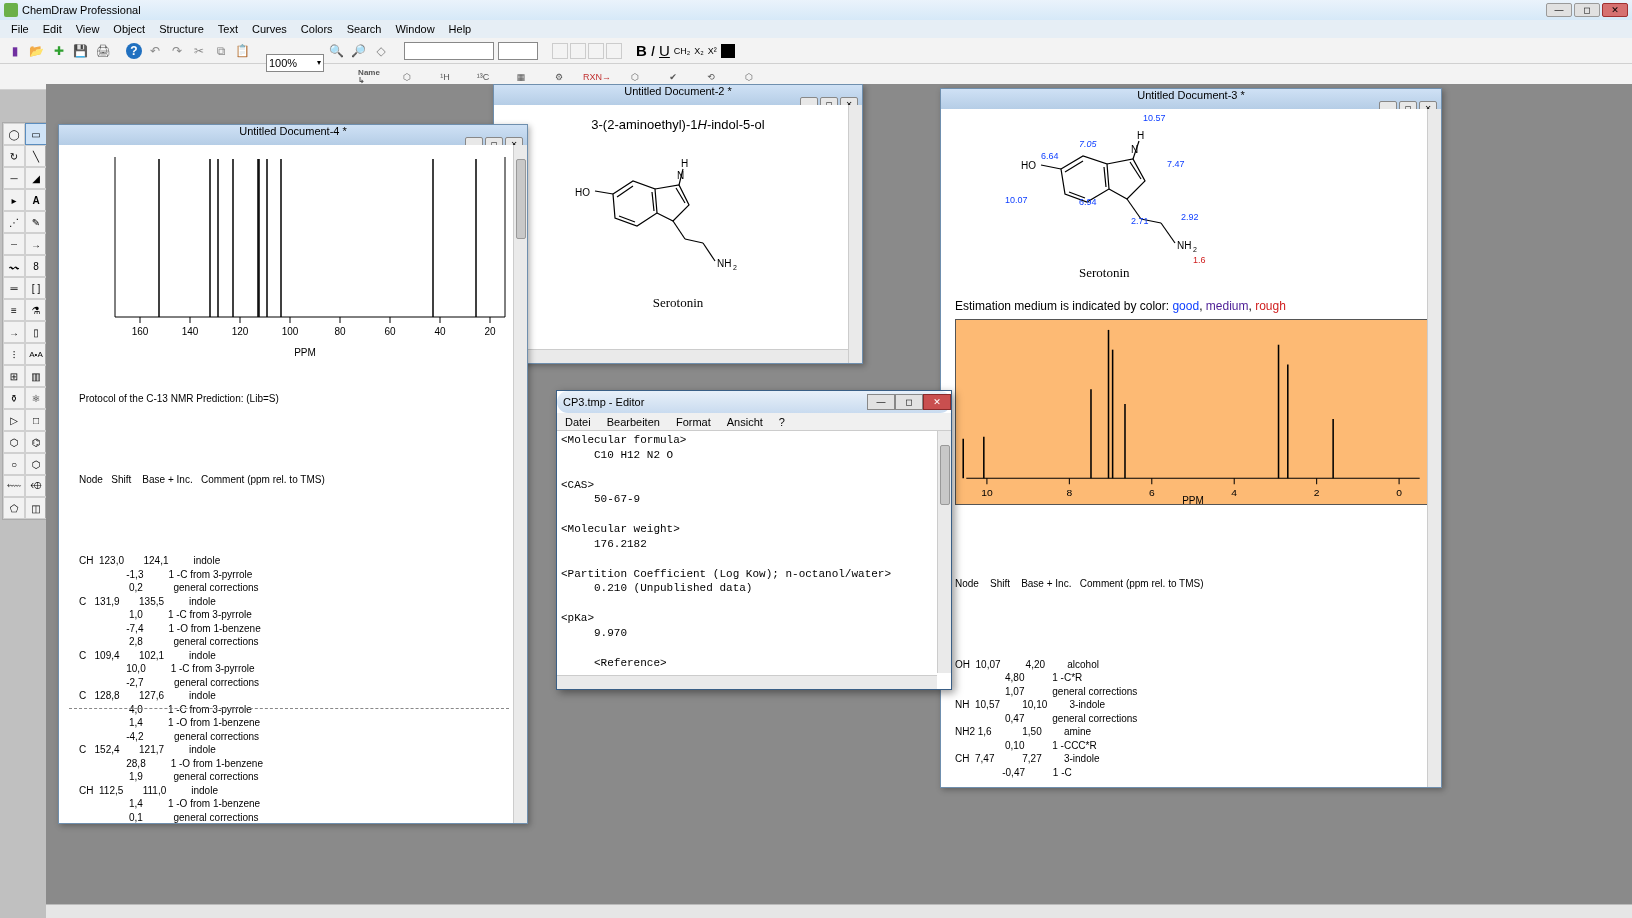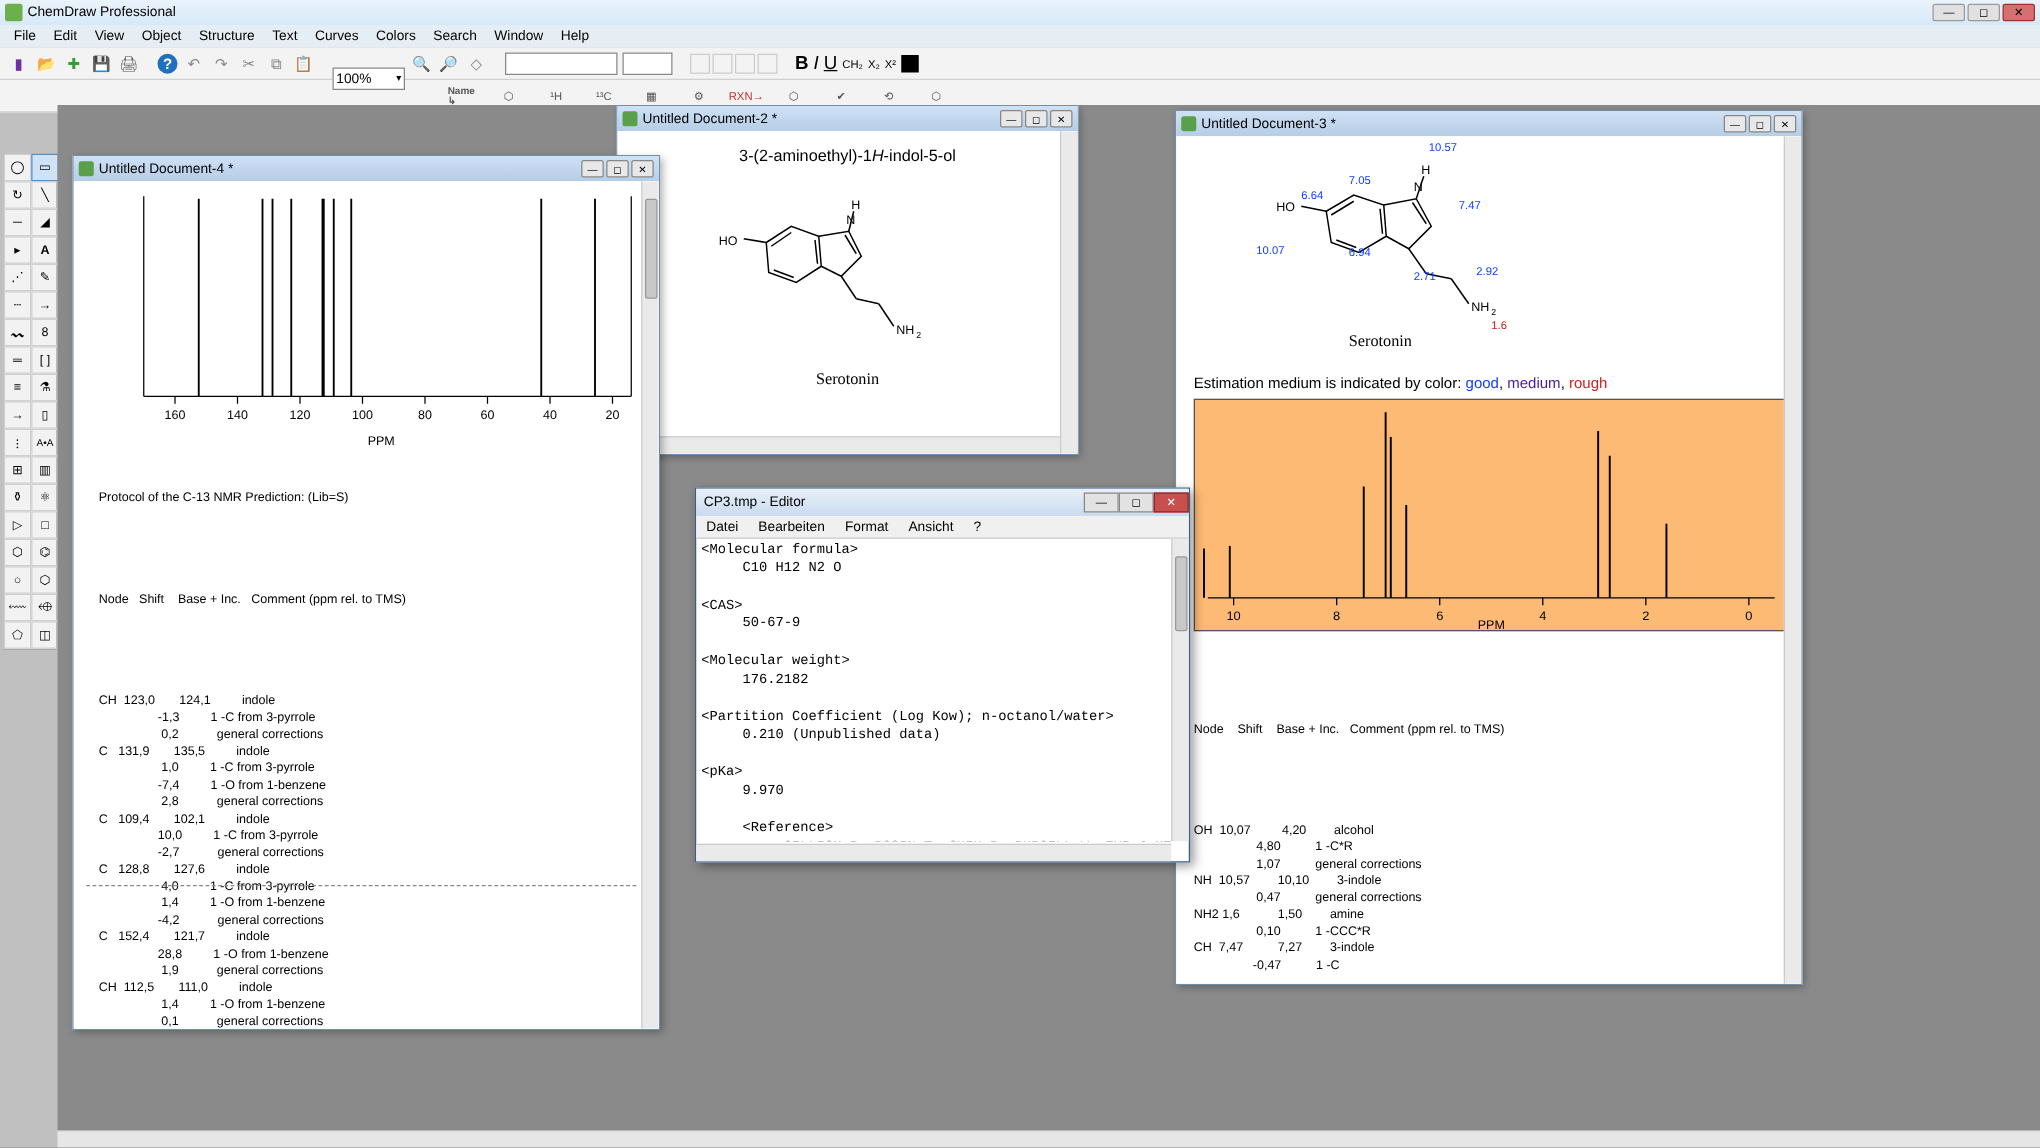--- a/index.html
+++ b/index.html
@@ -40,21 +40,21 @@
 
 .tool-palette { position:absolute; left:2px; top:122px; width:44px; background:#f2f2f2; border:1px solid #aaa; display:grid; grid-template-columns:1fr 1fr; }
 .tool-palette div { width:22px; height:22px; border:1px solid #d0d0d0; display:flex; align-items:center; justify-content:center; font-size:10px;}
 .tool-palette div.sel{background:#cfe3f7; border:1px solid #5a8dbf;}
 
 
 .workspace { position:absolute; left:46px; top:84px; right:0; bottom:14px; background:#8a8a8a; overflow:hidden;}
 
 
 .mdi { position:absolute; background:#fff; border:1px solid #6f8fae; box-shadow:2px 2px 6px rgba(0,0,0,0.3);}
-.mdi .mdi-title { height:20px; background:linear-gradient(#cfe1f5,#b5cde6); display:flex; align-items:center; font-size:11px; padding:0 4px;}
+.mdi .mdi-title { height:20px; background:linear-gradient(#cfe1f5,#b5cde6); display:flex; align-items:center; font-size:11px; padding:0 4px;flex-direction:column;}
 .mdi .mdi-title .wicon{width:12px;height:12px;background:#5aa04a;border-radius:2px;margin-right:4px;}
 .mdi .mdi-title .wbtns{margin-left:auto;display:flex;gap:2px;}
 .mdi .mdi-title .wbtns span{width:18px;height:14px;border:1px solid #888;background:#e8e8e8;border-radius:2px;display:flex;align-items:center;justify-content:center;font-size:8px;}
 .mdi .mdi-body { position:absolute; top:20px; left:0; right:0; bottom:0; background:#fff; overflow:hidden;}
 
 
 .doc4 { left:12px; top:40px; width:470px; height:700px; }
 .doc4 .scroll-v{position:absolute;right:0;top:0;width:14px;height:100%;background:#eaeaea;border-left:1px solid #ccc;}
 .doc4 .scroll-v .thumb{position:absolute;top:14px;left:2px;width:10px;height:80px;background:#c8c8c8;border:1px solid #999;border-radius:2px;}
 .doc4 .spectrum{position:absolute;left:36px;top:2px;width:420px;height:200px;}
@@ -76,21 +76,21 @@
 .doc3 .h1-struct{position:relative;margin-left:30px;}
 .doc3 .quality{font-size:12px;margin:10px 0 4px 14px;font-family:Arial,sans-serif;}
 .doc3 .quality .good{color:#1040ff;}
 .doc3 .quality .medium{color:#4c1d95;}
 .doc3 .quality .rough{color:#d02020;}
 .doc3 .h1-spectrum{border:1px solid #555;margin:6px 10px 4px 14px;height:186px;position:relative;background:#fdba74;}
 .doc3 .h1-protocol{margin-left:14px;font-family:"Courier New",monospace;font-size:10px;white-space:pre;line-height:1.35;}
 
 
 .editor { position:absolute; left:510px; top:306px; width:396px; height:300px; border:1px solid #3a5f86; background:#fff; box-shadow:3px 3px 8px rgba(0,0,0,0.4);}
-.editor .etitle{height:22px;background:linear-gradient(#e8f0f9,#c9dbef);display:flex;align-items:center;font-size:11px;padding-left:6px;}
+.editor .etitle{height:22px;background:linear-gradient(#e8f0f9,#c9dbef);display:flex;align-items:center;font-size:11px;padding-left:6px;border-radius:11px;}
 .editor .etitle .wbtns{margin-left:auto;display:flex;}
 .editor .etitle .wbtns span{width:28px;height:16px;border:1px solid #888;display:flex;align-items:center;justify-content:center;font-size:9px;background:#e2e2e2;}
 .editor .etitle .wbtns span.close{background:#c94f4f;color:#fff;border-color:#8a2a2a;}
 .editor .emenu{height:18px;background:#f0f0f0;border-bottom:1px solid #ccc;display:flex;font-size:11px;align-items:center;}
 .editor .emenu span{padding:0 8px;}
 .editor .econtent{position:absolute;top:40px;left:2px;right:14px;bottom:16px;font-family:"Courier New",monospace;font-size:11px;white-space:pre;overflow:hidden;padding:2px;line-height:1.35;}
 .editor .escroll-v{position:absolute;right:0;top:40px;width:14px;bottom:16px;background:#eaeaea;border-left:1px solid #ccc;}
 .editor .escroll-v .thumb{position:absolute;top:14px;left:2px;width:10px;height:60px;background:#c8c8c8;border:1px solid #999;border-radius:2px;}
 .editor .escroll-h{position:absolute;left:0;bottom:0;right:14px;height:14px;background:#eaeaea;border-top:1px solid #ccc;}
 
@@ -303,21 +303,21 @@
             <line x1="190" y1="114" x2="204" y2="134"></line>
           </g>
           <text x="166" y="30" font-size="10">H</text>
           <text x="160" y="44" font-size="10">N</text>
           <text x="50" y="60" font-size="10">HO</text>
           <text x="206" y="140" font-size="10">NH</text>
           <text x="222" y="143" font-size="7">2</text>
         </svg>
         <span class="peak-label" style="left:172px;top:4px;">10.57</span>
         <span class="peak-label" style="left:196px;top:50px;">7.47</span>
-        <span class="peak-label" style="left:108px;top:30px;">7.05</span>
+        <span class="peak-label" style="left:108px;top:30px;font-style:italic;">7.05</span>
         <span class="peak-label" style="left:70px;top:42px;">6.64</span>
         <span class="peak-label" style="left:34px;top:86px;">10.07</span>
         <span class="peak-label" style="left:108px;top:88px;">6.94</span>
         <span class="peak-label" style="left:160px;top:107px;">2.71</span>
         <span class="peak-label" style="left:210px;top:103px;">2.92</span>
         <span class="peak-label red" style="left:222px;top:146px;">1.6</span>
         <div style="position:absolute;left:108px;top:156px;font-family:'Times New Roman';font-size:13px;">Serotonin</div>
       </div>
       <div class="quality">
         <span>Estimation medium is indicated by color: </span><span class="good">good</span>, <span class="medium">medium</span>, <span class="rough">rough</span>

